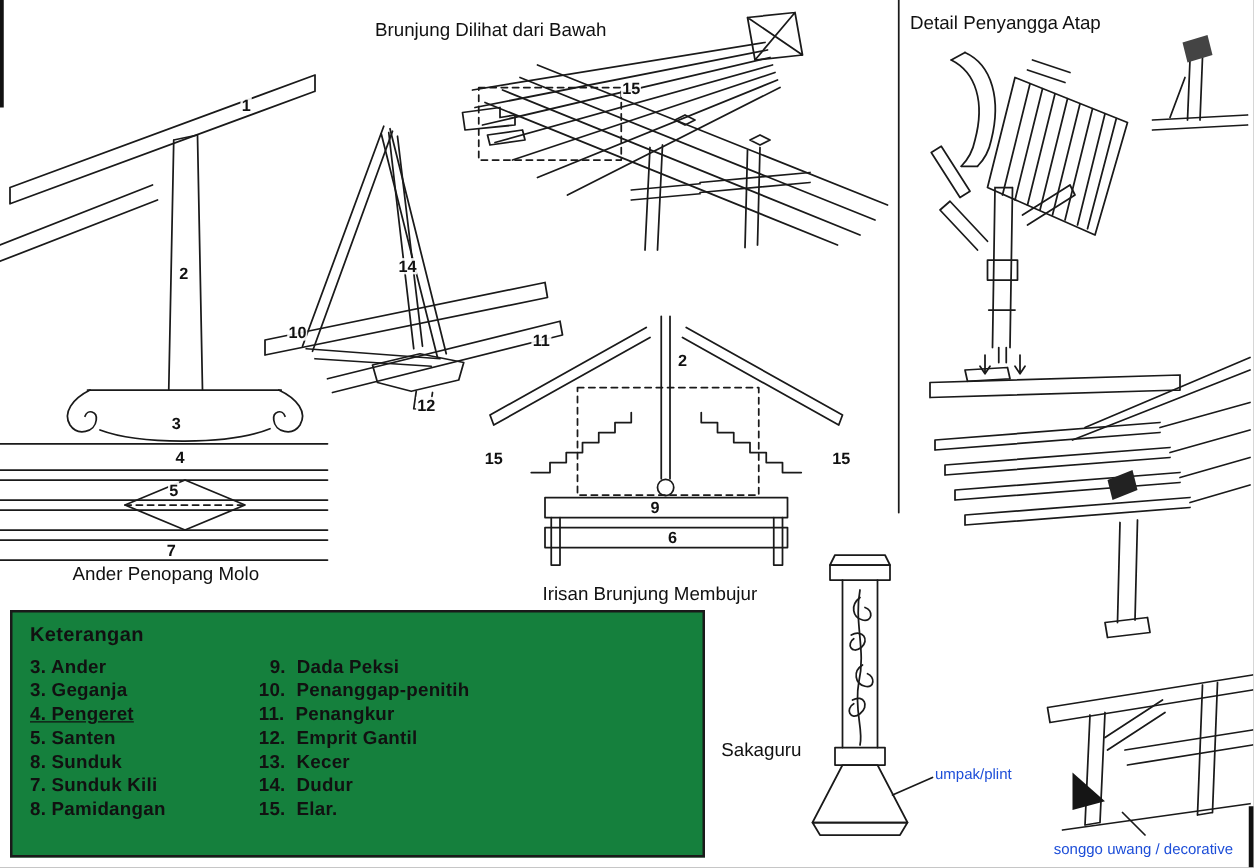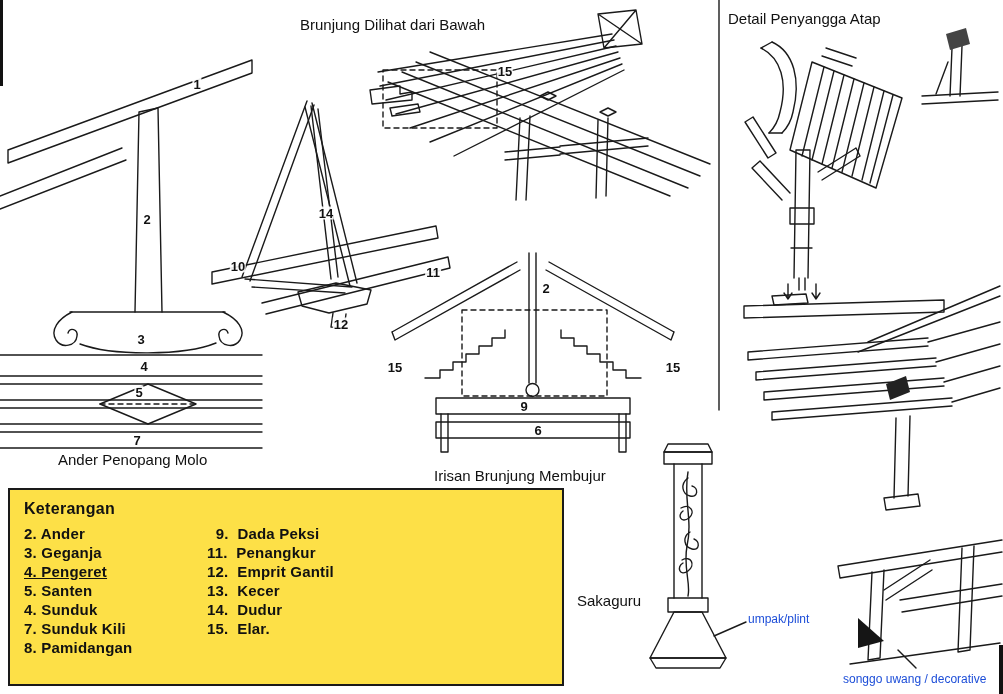--- a/index.html
+++ b/index.html
@@ -4,21 +4,21 @@
 <style>
   *{box-sizing:border-box;margin:0;padding:0}
   html,body{background:#9a9a9a}
   body{font-family:"Liberation Sans",sans-serif}
   #canvas{position:relative;width:1003px;height:694px;background:#fff;overflow:hidden;color:#111;margin:0 auto}
   svg{position:absolute;left:0;top:0}
   .title{position:absolute;font-weight:400;font-size:15px;white-space:nowrap;color:#111}
   .caption{position:absolute;font-size:12px;white-space:nowrap;color:#1d4ed8}
   .marker{position:absolute;transform:translate(-50%,-50%);font-size:13px;font-weight:700;line-height:1;
           background:rgba(255,255,255,.9);padding:0 1px;color:#111}
-  #legend{position:absolute;left:8px;top:488px;width:556px;height:198px;border:2px solid #1a1a1a;background:#fde047}
+  #legend{position:absolute;left:8px;top:488px;width:556px;height:198px;border:2px solid #1a1a1a;background:#15803d}
   #legend .legend-title{font-size:16px;font-weight:700;margin:10px 0 6px 14px;letter-spacing:.3px}
   .legend-cols{display:flex}
   .legend-col{font-size:15px;font-weight:700;line-height:19px;letter-spacing:.2px}
   .legend-item{white-space:pre}
   .col1{margin-left:14px;width:183px}
   .col1 .legend-item:nth-child(3){text-decoration:underline}
   .layer{position:absolute;left:0;top:0;width:100%;height:100%;pointer-events:none}
 </style>
 </head>
 <body>
@@ -180,30 +180,31 @@
       <span class="marker" style="left: 395px; top: 367px;">15</span>
       <span class="marker" style="left: 673px; top: 367px;">15</span>
       <span class="marker" style="left: 524px; top: 406px;">9</span>
       <span class="marker" style="left: 538px; top: 430px;">6</span>
     </div>
 
   <div id="legend">
     <div class="legend-title">Keterangan</div>
     <div class="legend-cols">
       <div class="legend-col col1">
-          <div class="legend-item">2. Ander</div>
+          <div class="legend-item">3. Ander</div>
           <div class="legend-item">3. Geganja</div>
           <div class="legend-item">4. Pengeret</div>
           <div class="legend-item">5. Santen</div>
-          <div class="legend-item">4. Sunduk</div>
+          <div class="legend-item">8. Sunduk</div>
           <div class="legend-item">7. Sunduk Kili</div>
           <div class="legend-item">8. Pamidangan</div>
         </div>
       <div class="legend-col col2">
           <div class="legend-item">  9.  Dada Peksi</div>
+          <div class="legend-item">10.  Penanggap-penitih</div>
           <div class="legend-item">11.  Penangkur</div>
           <div class="legend-item">12.  Emprit Gantil</div>
           <div class="legend-item">13.  Kecer</div>
           <div class="legend-item">14.  Dudur</div>
           <div class="legend-item">15.  Elar.</div>
         </div>
     </div>
   </div>
 
 </div>

